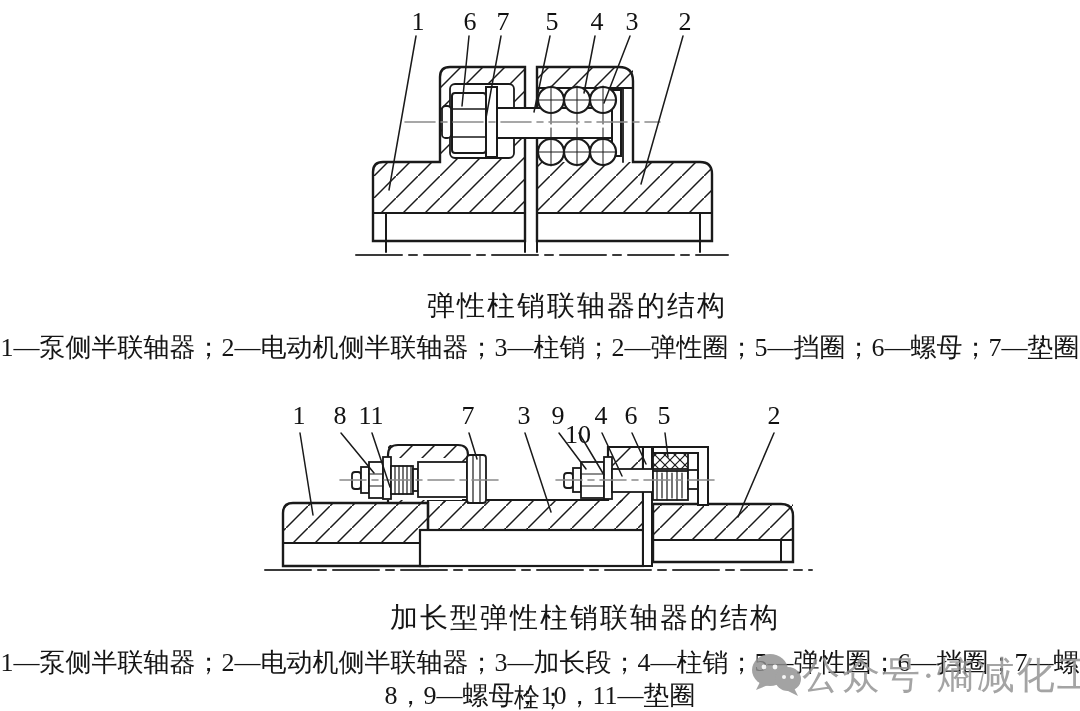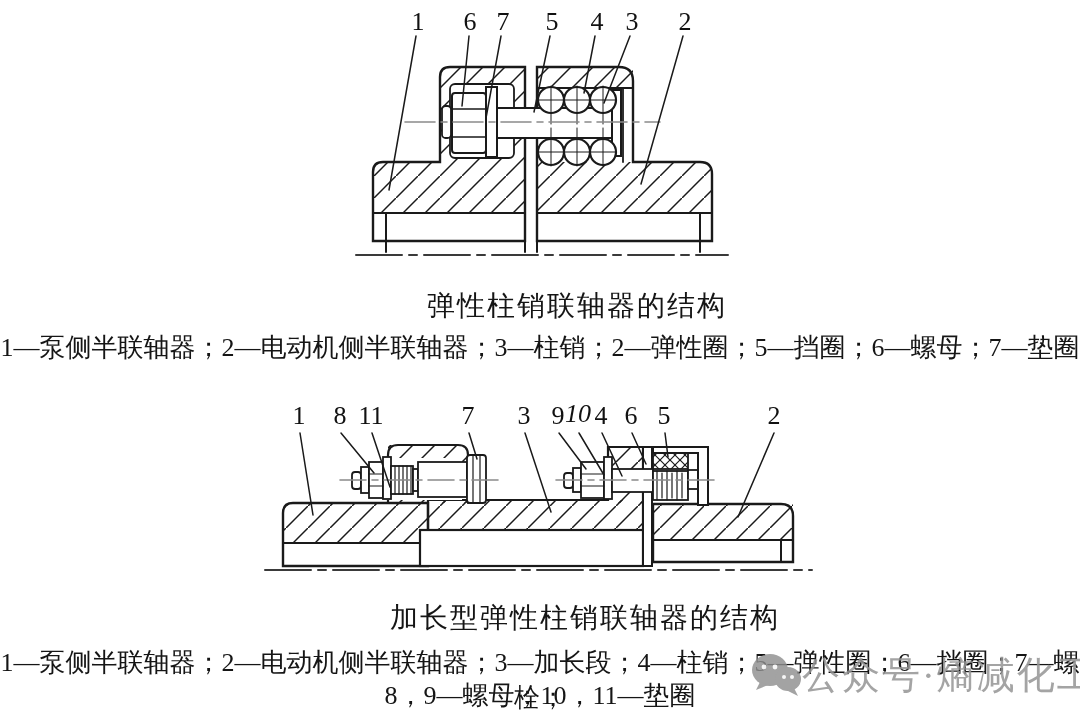--- a/index.html
+++ b/index.html
@@ -194,21 +194,21 @@
   <span class="lbl" style="left:577px;top:8px;">4</span>
   <span class="lbl" style="left:612px;top:8px;">3</span>
   <span class="lbl" style="left:665px;top:8px;">2</span>
 
   <span class="lbl" style="left:279px;top:402px;">1</span>
   <span class="lbl" style="left:320px;top:402px;">8</span>
   <span class="lbl" style="left:351px;top:402px;">11</span>
   <span class="lbl" style="left:448px;top:402px;">7</span>
   <span class="lbl" style="left:504px;top:402px;">3</span>
   <span class="lbl" style="left:538px;top:402px;">9</span>
-  <span class="lbl" style="left:558px;top:400px;font-style:italic;">10</span>
+  <span class="lbl" style="left:558px;top:421px;">10</span>
   <span class="lbl" style="left:581px;top:402px;">4</span>
   <span class="lbl" style="left:611px;top:402px;">6</span>
   <span class="lbl" style="left:644px;top:402px;">5</span>
   <span class="lbl" style="left:754px;top:402px;">2</span>
 
   <div class="caption" style="top:287px;transform:translateX(37px);">弹性柱销联轴器的结构</div>
   <div class="legend" style="top:330px;">1—泵侧半联轴器；2—电动机侧半联轴器；3—柱销；2—弹性圈；5—挡圈；6—螺母；7—垫圈</div>
 
   <div class="caption" style="top:599px;transform:translateX(45px);">加长型弹性柱销联轴器的结构</div>
   <div class="legend" style="top:645px;">1—泵侧半联轴器；2—电动机侧半联轴器；3—加长段；4—柱销；5—弹性圈；6—挡圈；7—螺栓；</div>

